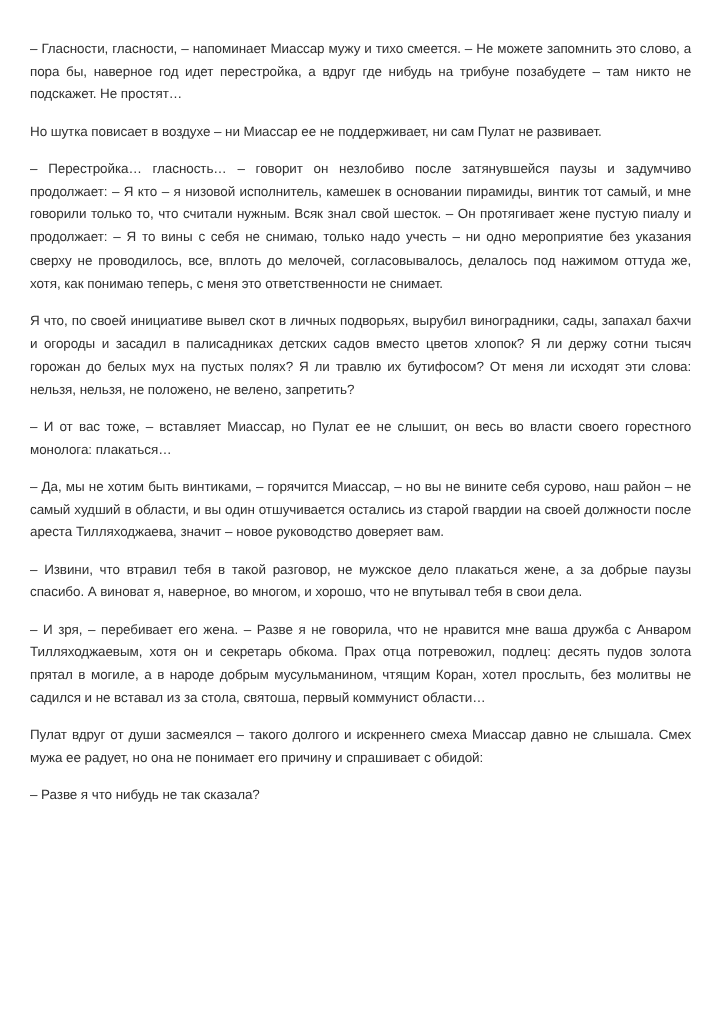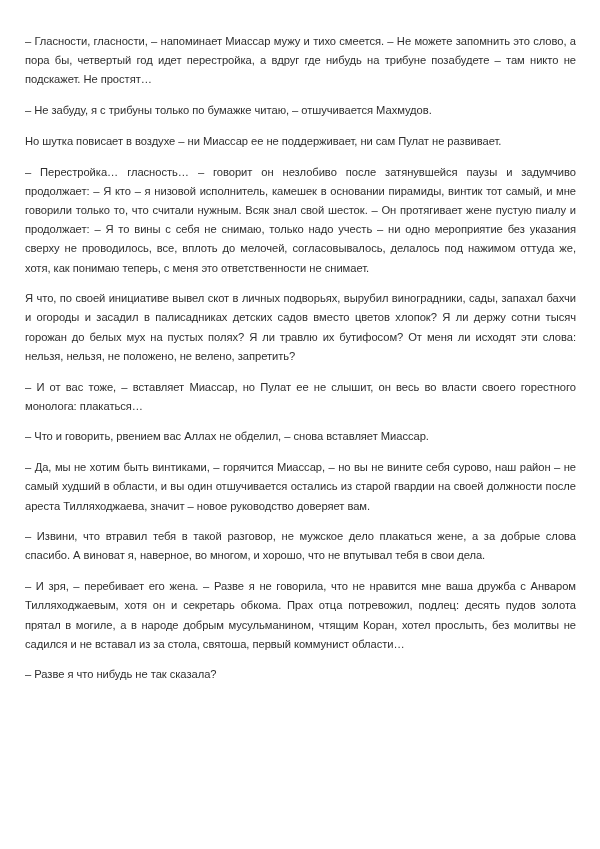--- a/index.html
+++ b/index.html
@@ -17,25 +17,24 @@
   .page p {
     margin: 0 0 11.5px 0;
     text-align: justify;
     letter-spacing: -0.05px;
   }
 </style>
 </head>
 <body>
 
 <div class="page">
-  <p>– Гласности, гласности, – напоминает Миассар мужу и тихо смеется. – Не можете запомнить это слово, а пора бы, четвертый год идет перестройка, а вдруг где нибудь на трибуне позабудете – там никто не подскажет. Не простят…</p>
-  <p>– Не забуду, я с трибуны только по бумажке читаю, – отшучивается Махмудов.</p>
+  <p>– Гласности, гласности, – напоминает Миассар мужу и тихо смеется. – Не можете запомнить это слово, а пора бы, наверное год идет перестройка, а вдруг где нибудь на трибуне позабудете – там никто не подскажет. Не простят…</p>
   <p>Но шутка повисает в воздухе – ни Миассар ее не поддерживает, ни сам Пулат не развивает.</p>
   <p>– Перестройка… гласность… – говорит он незлобиво после затянувшейся паузы и задумчиво продолжает: – Я кто – я низовой исполнитель, камешек в основании пирамиды, винтик тот самый, и мне говорили только то, что считали нужным. Всяк знал свой шесток. – Он протягивает жене пустую пиалу и продолжает: – Я то вины с себя не снимаю, только надо учесть – ни одно мероприятие без указания сверху не проводилось, все, вплоть до мелочей, согласовывалось, делалось под нажимом оттуда же, хотя, как понимаю теперь, с меня это ответственности не снимает.</p>
   <p>Я что, по своей инициативе вывел скот в личных подворьях, вырубил виноградники, сады, запахал бахчи и огороды и засадил в палисадниках детских садов вместо цветов хлопок? Я ли держу сотни тысяч горожан до белых мух на пустых полях? Я ли травлю их бутифосом? От меня ли исходят эти слова: нельзя, нельзя, не положено, не велено, запретить?</p>
   <p>– И от вас тоже, – вставляет Миассар, но Пулат ее не слышит, он весь во власти своего горестного монолога: плакаться…</p>
-  <p>– Что и говорить, рвением вас Аллах не обделил, – снова вставляет Миассар.</p>
   <p>– Да, мы не хотим быть винтиками, – горячится Миассар, – но вы не вините себя сурово, наш район – не самый худший в области, и вы один отшучивается остались из старой гвардии на своей должности после ареста Тилляходжаева, значит – новое руководство доверяет вам.</p>
-  <p>– Извини, что втравил тебя в такой разговор, не мужское дело плакаться жене, а за добрые слова спасибо. А виноват я, наверное, во многом, и хорошо, что не впутывал тебя в свои дела.</p>
+  <p>– Извини, что втравил тебя в такой разговор, не мужское дело плакаться жене, а за добрые паузы спасибо. А виноват я, наверное, во многом, и хорошо, что не впутывал тебя в свои дела.</p>
   <p>– И зря, – перебивает его жена. – Разве я не говорила, что не нравится мне ваша дружба с Анваром Тилляходжаевым, хотя он и секретарь обкома. Прах отца потревожил, подлец: десять пудов золота прятал в могиле, а в народе добрым мусульманином, чтящим Коран, хотел прослыть, без молитвы не садился и не вставал из за стола, святоша, первый коммунист области…</p>
+  <p>Пулат вдруг от души засмеялся – такого долгого и искреннего смеха Миассар давно не слышала. Смех мужа ее радует, но она не понимает его причину и спрашивает с обидой:</p>
   <p>– Разве я что нибудь не так сказала?</p>
 
 </div>
 
 </body></html>

